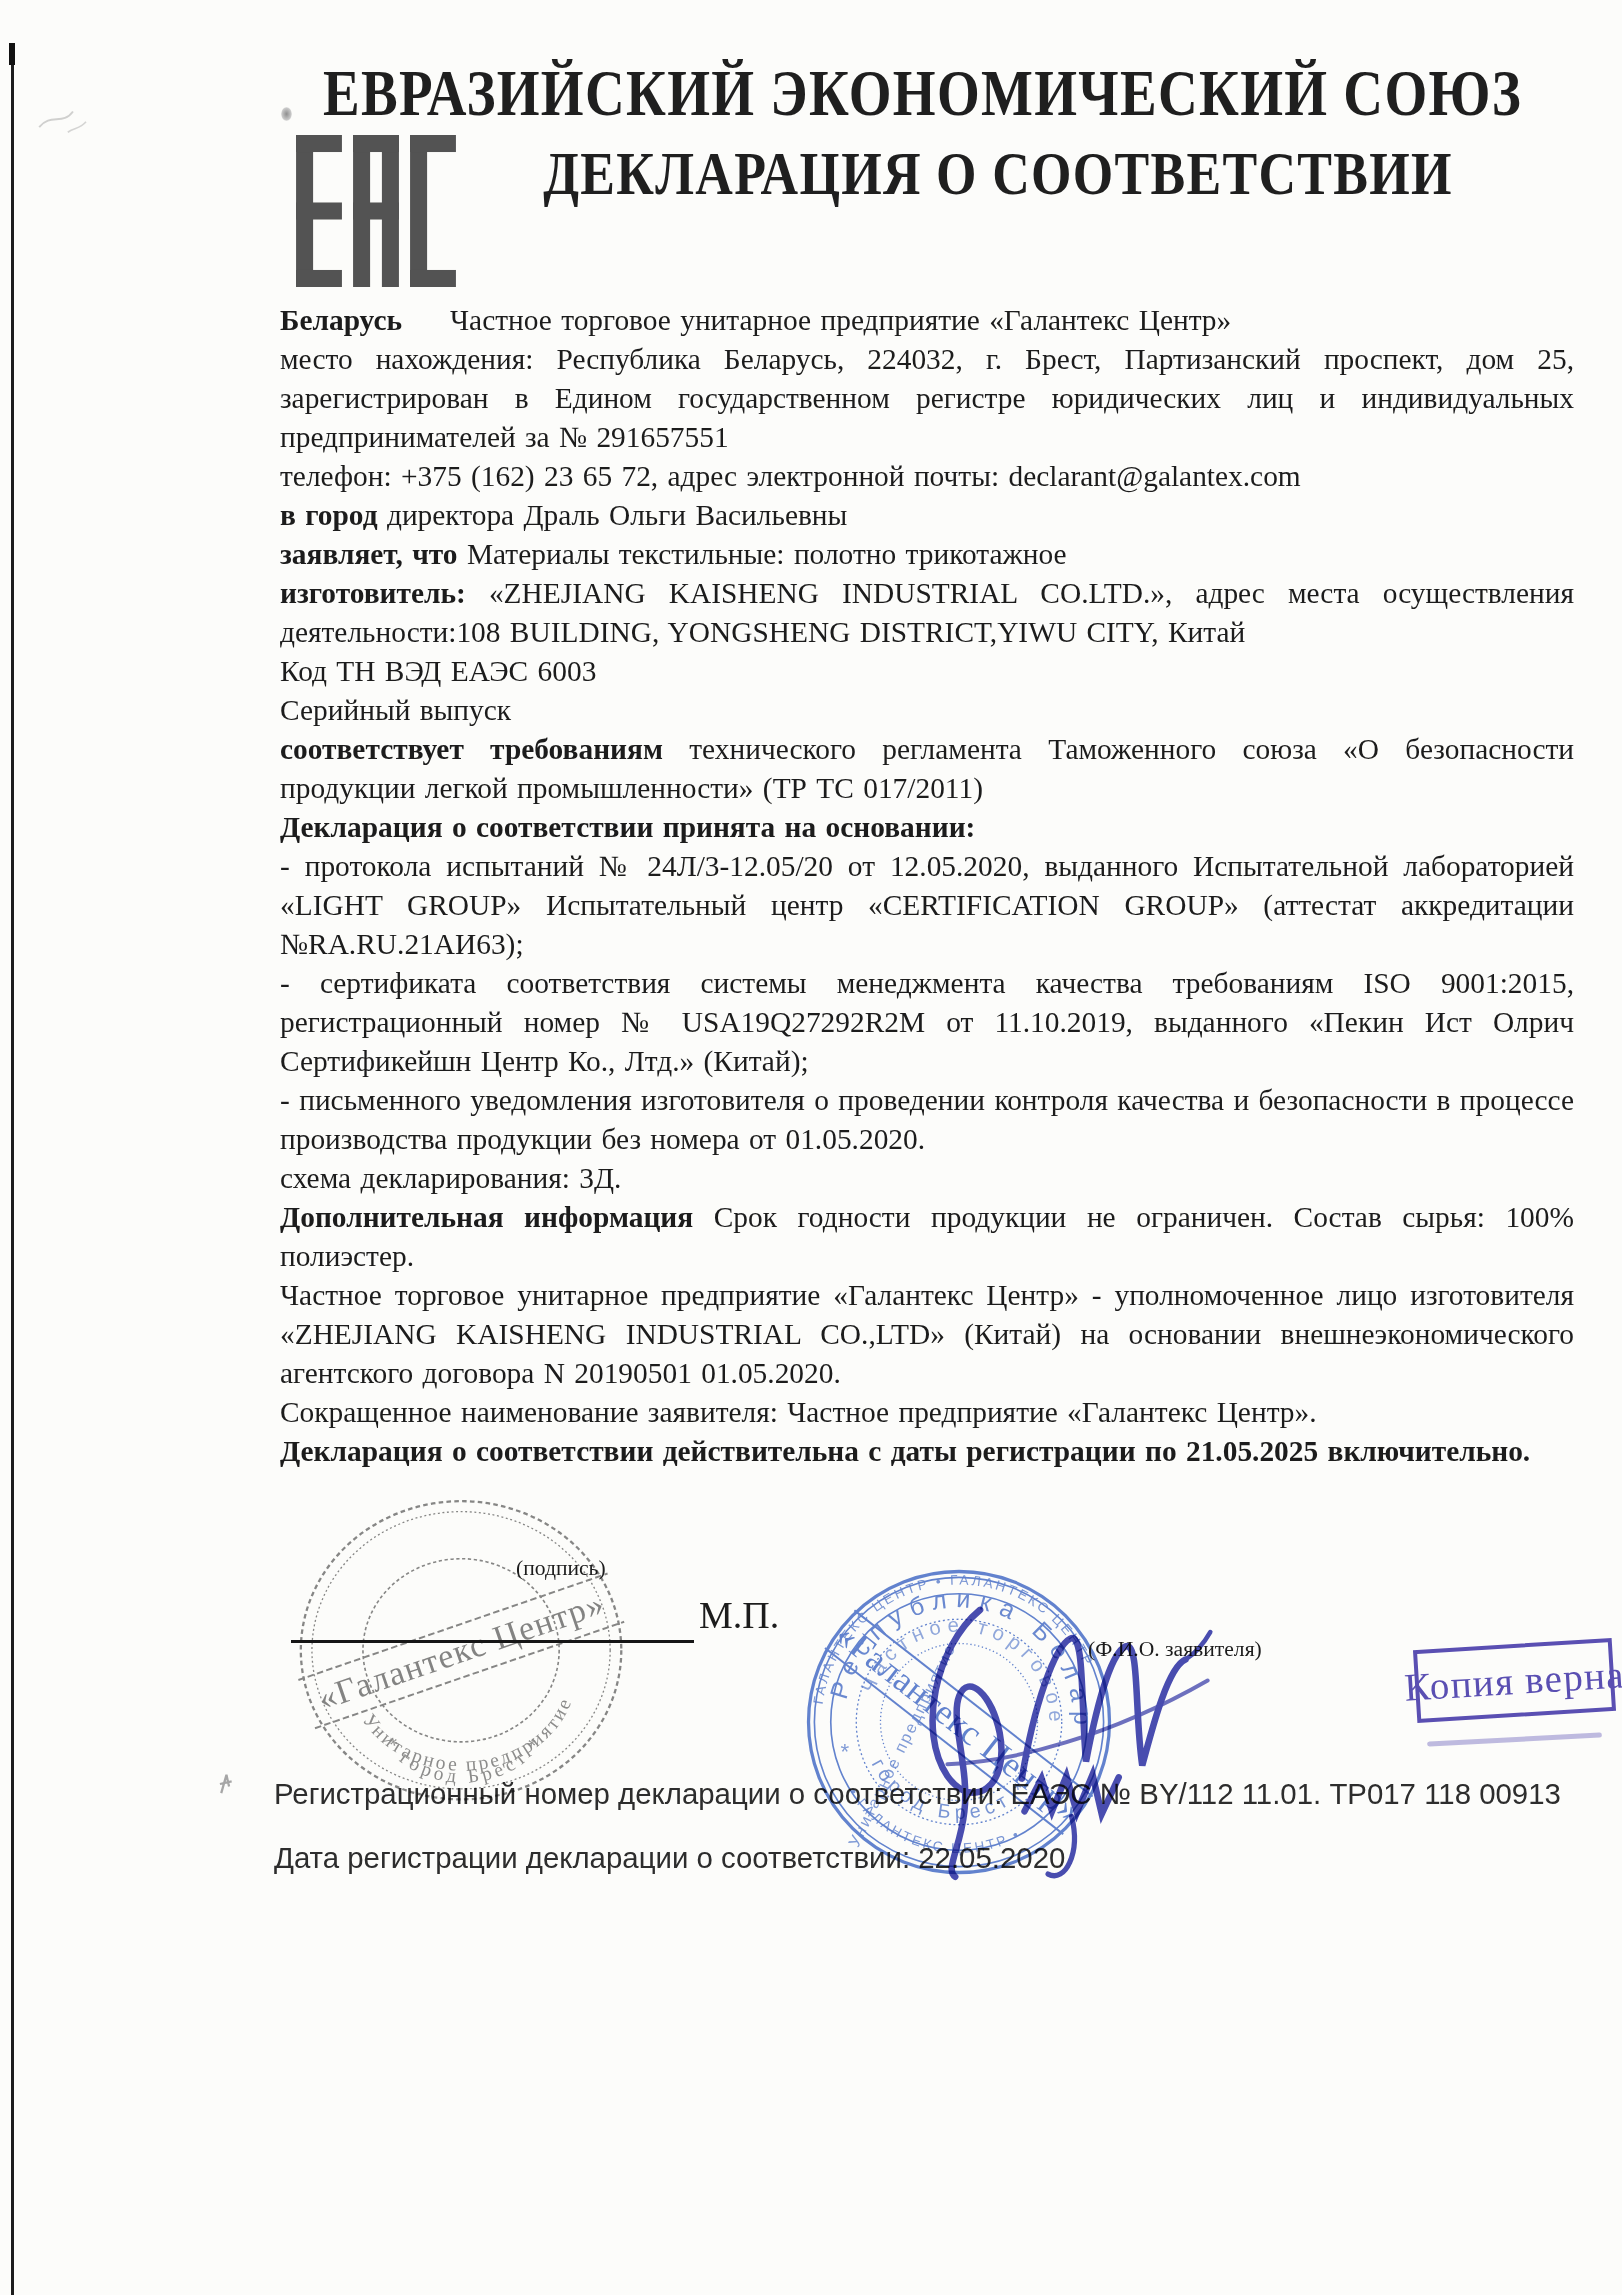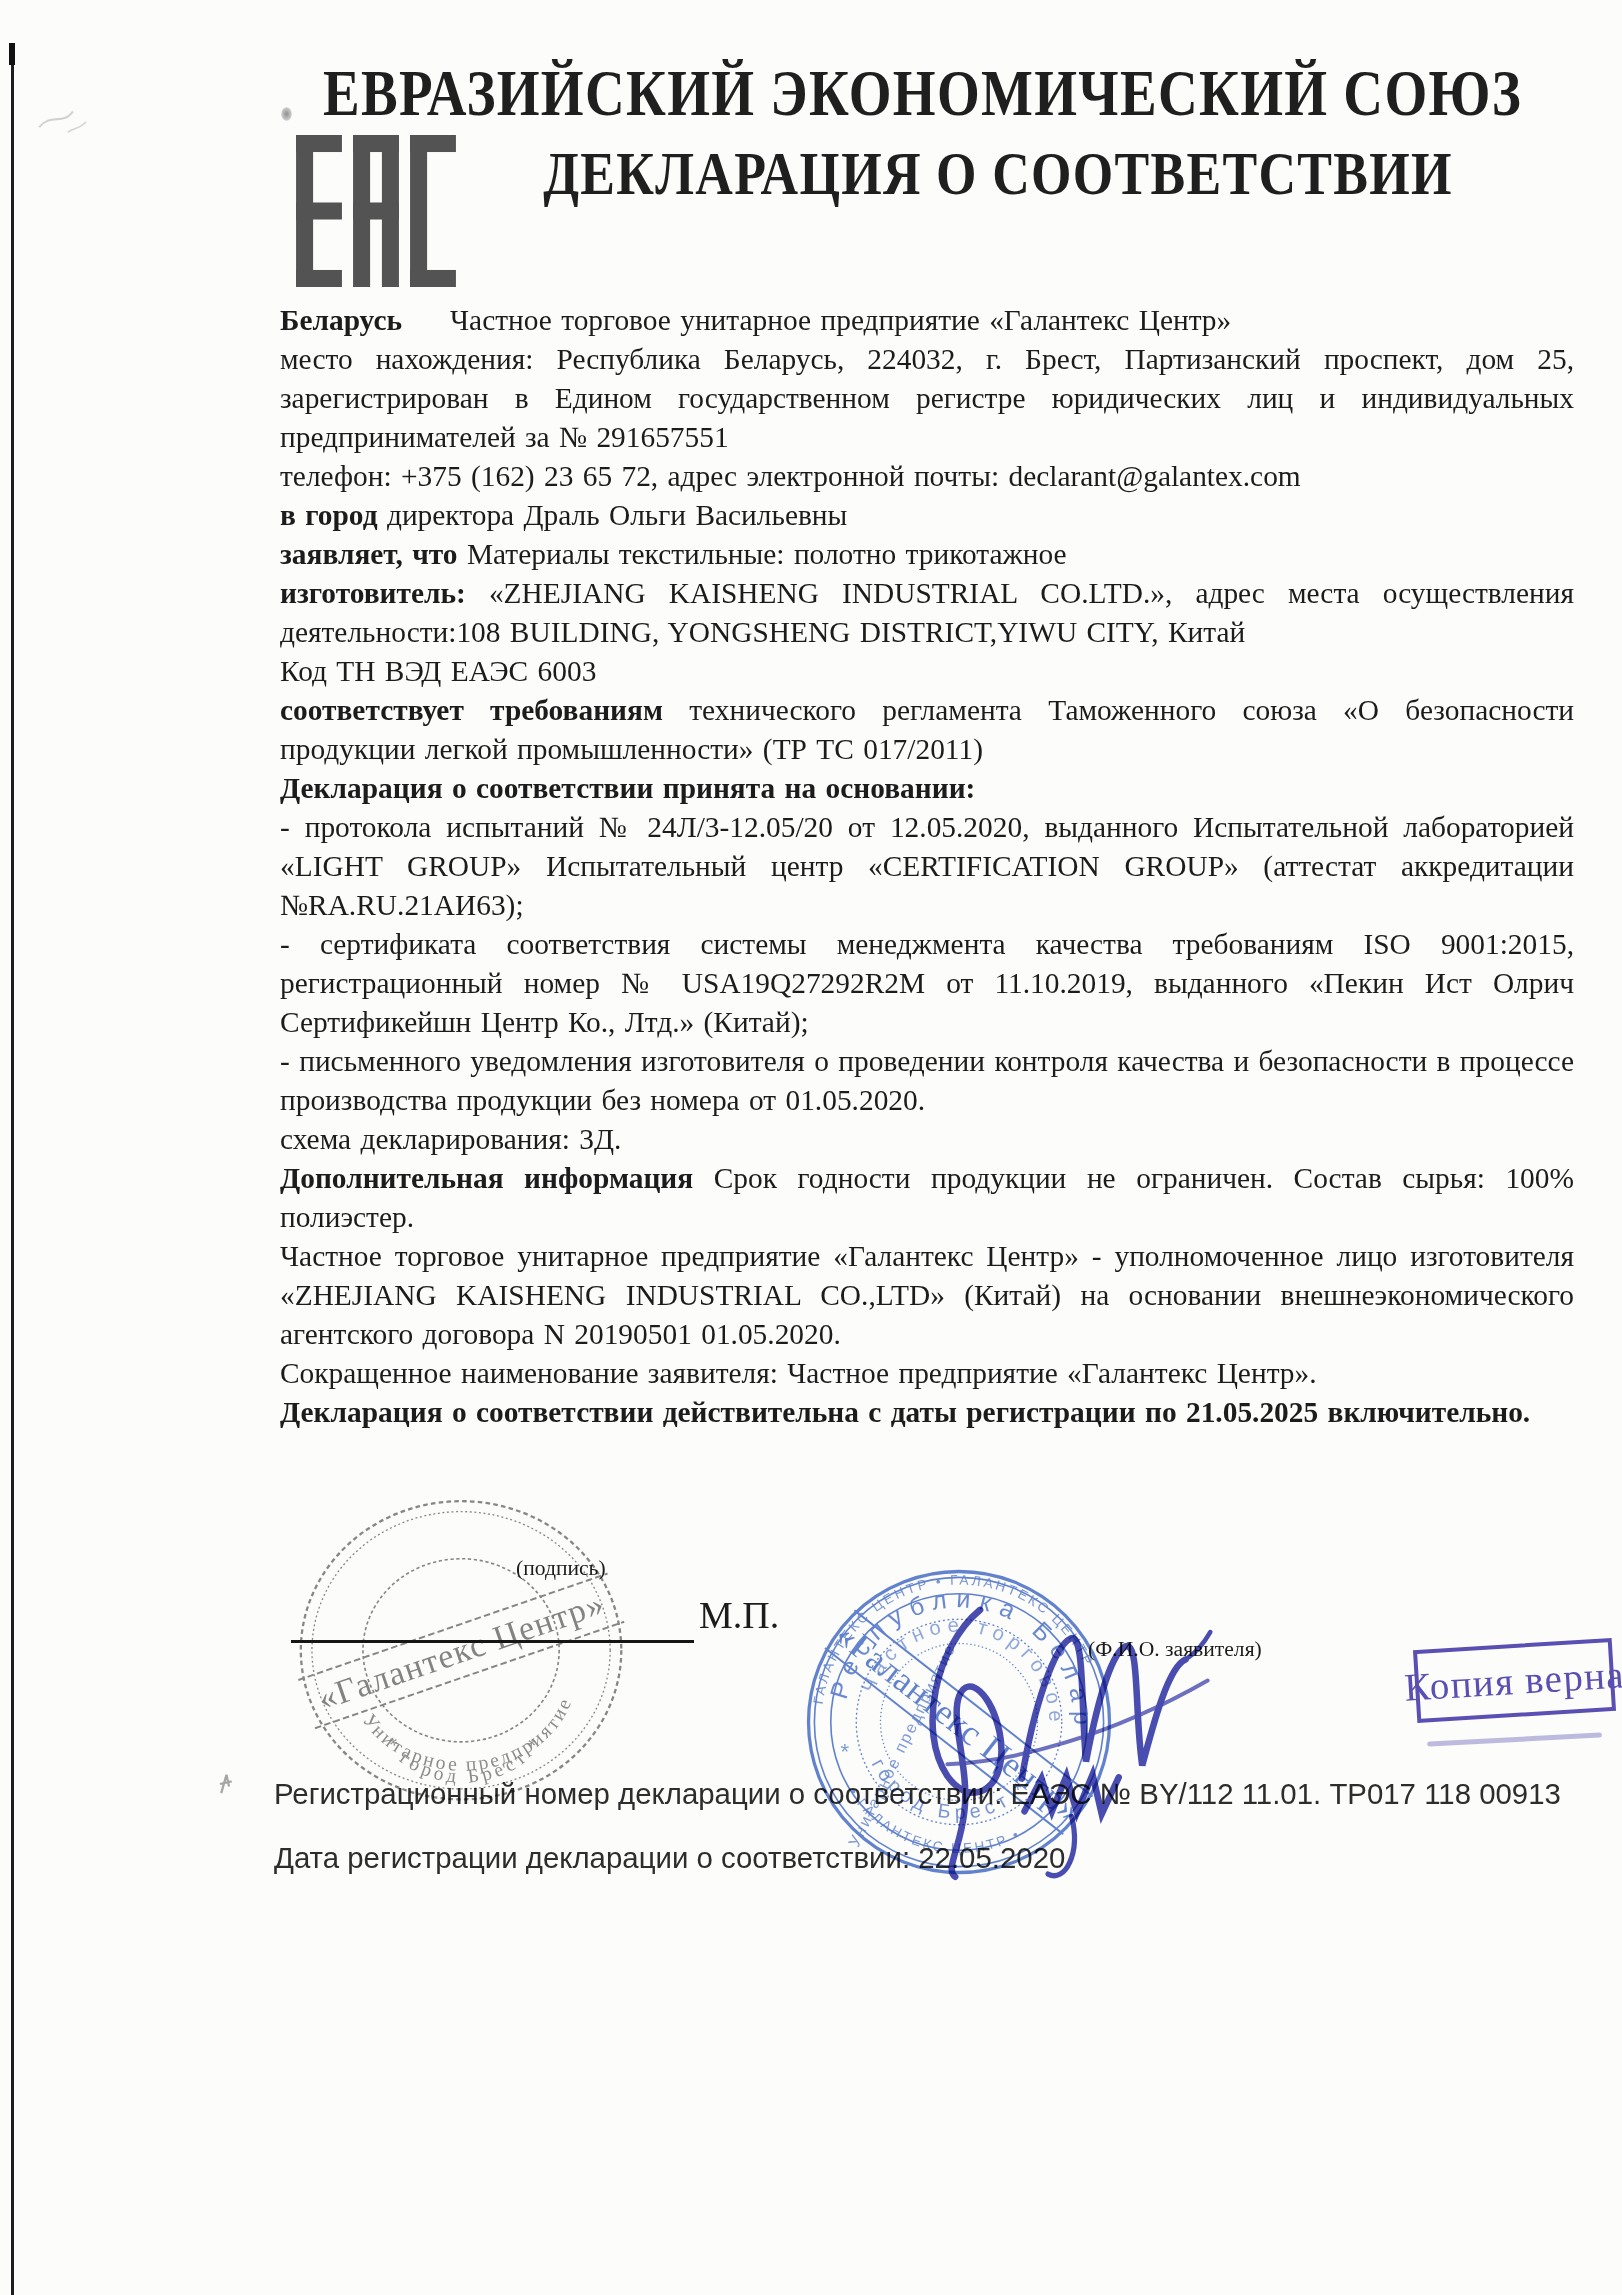--- a/index.html
+++ b/index.html
@@ -96,20 +96,21 @@
   </div>
 
   <div class="body-text">
     <p><span class="b lbl-gap">Беларусь</span><span>Частное торговое унитарное предприятие «Галантекс Центр»</span></p>
     <p><span>место нахождения: Республика Беларусь, 224032, г. Брест, Партизанский проспект, дом 25, зарегистрирован в Едином государственном регистре юридических лиц и индивидуальных предпринимателей за № 291657551</span></p>
     <p><span>телефон: +375 (162) 23 65 72, адрес электронной почты: declarant@galantex.com</span></p>
     <p><span class="b">в город</span><span> директора Драль Ольги Васильевны</span></p>
     <p><span class="b">заявляет, что</span><span> Материалы текстильные: полотно трикотажное</span></p>
     <p><span class="b">изготовитель:</span><span> «ZHEJIANG KAISHENG INDUSTRIAL CO.LTD.», адрес места осуществления деятельности:108 BUILDING, YONGSHENG DISTRICT,YIWU CITY, Китай</span></p>
     <p><span>Код ТН ВЭД ЕАЭС 6003</span></p>
+    <p><span>Серийный выпуск</span></p>
     <p><span class="b">соответствует требованиям</span><span> технического регламента Таможенного союза «О безопасности продукции легкой промышленности» (ТР ТС 017/2011)</span></p>
     <p><span class="b">Декларация о соответствии принята на основании:</span><span></span></p>
     <p><span>- протокола испытаний № 24Л/3-12.05/20 от 12.05.2020, выданного Испытательной лабораторией «LIGHT GROUP» Испытательный центр «CERTIFICATION GROUP» (аттестат аккредитации №RA.RU.21АИ63);</span></p>
     <p><span>- сертификата соответствия системы менеджмента качества требованиям ISO 9001:2015, регистрационный номер № USA19Q27292R2M от 11.10.2019, выданного «Пекин Ист Олрич Сертификейшн Центр Ко., Лтд.» (Китай);</span></p>
     <p><span>- письменного уведомления изготовителя о проведении контроля качества и безопасности в процессе производства продукции без номера от 01.05.2020.</span></p>
     <p><span>схема декларирования: 3Д.</span></p>
     <p><span class="b">Дополнительная информация</span><span> Срок годности продукции не ограничен. Состав сырья: 100% полиэстер.</span></p>
     <p><span>Частное торговое унитарное предприятие «Галантекс Центр» - уполномоченное лицо изготовителя «ZHEJIANG KAISHENG INDUSTRIAL CO.,LTD» (Китай) на основании внешнеэкономического агентского договора N 20190501 01.05.2020.</span></p>
     <p><span>Сокращенное наименование заявителя:  Частное предприятие «Галантекс Центр».</span></p>
     <p class="b mt-gap">Декларация о соответствии действительна с даты регистрации по 21.05.2025 включительно.</p>

